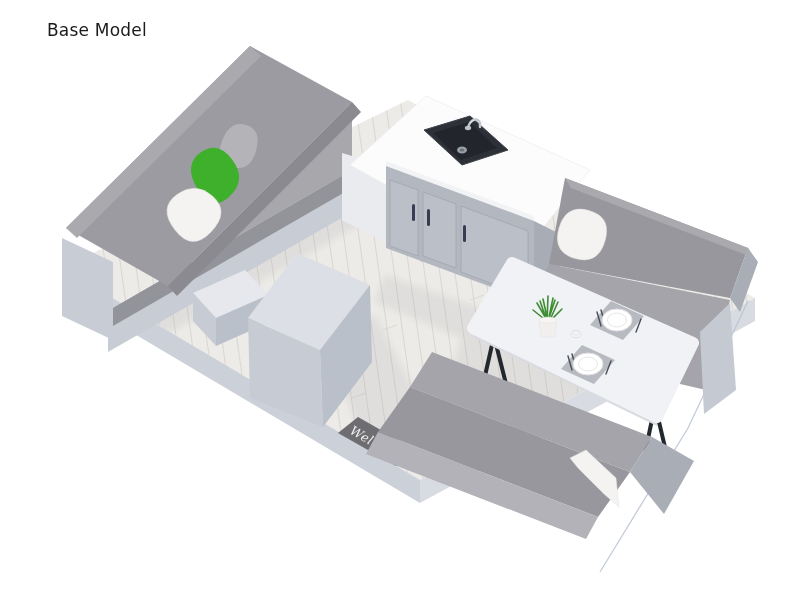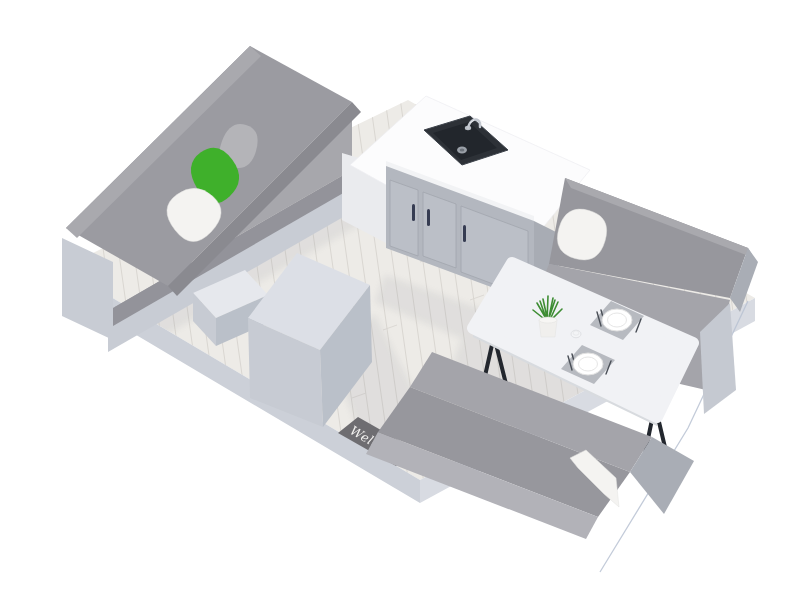--- a/index.html
+++ b/index.html
@@ -8,20 +8,21 @@
   svg{position:absolute;left:0;top:0;}
   .thin-gap{stroke:#a0a4ac;stroke-width:.75;}
   .plate-ring{fill:none;stroke:#e6e6e6;stroke-width:1;}
   .soft-edge{stroke:#e2e2e0;stroke-width:.5;}
   text.mat-script{font-family:"DejaVu Serif","Liberation Serif",serif;font-style:italic;font-size:12.5px;letter-spacing:.5px;}
 </style>
 </head>
 <body>
 
 <div class="stage">
+  <h1 class="page-title">Base Model</h1>
 
   <svg width="800" height="600" viewBox="0 0 800 600">
     <defs>
       <clipPath id="floorClip">
         <polygon points="62,268 408,100 755,298 420,480"></polygon>
       </clipPath>
       <pattern id="planks" patternUnits="userSpaceOnUse" width="15" height="15" patternTransform="rotate(-8)">
         <path d="M7.5,0 V15" fill="none" stroke-width="1" stroke="#d9d6d1"></path>
       </pattern>
       <filter id="soft" x="-30%" y="-30%" width="160%" height="160%">

